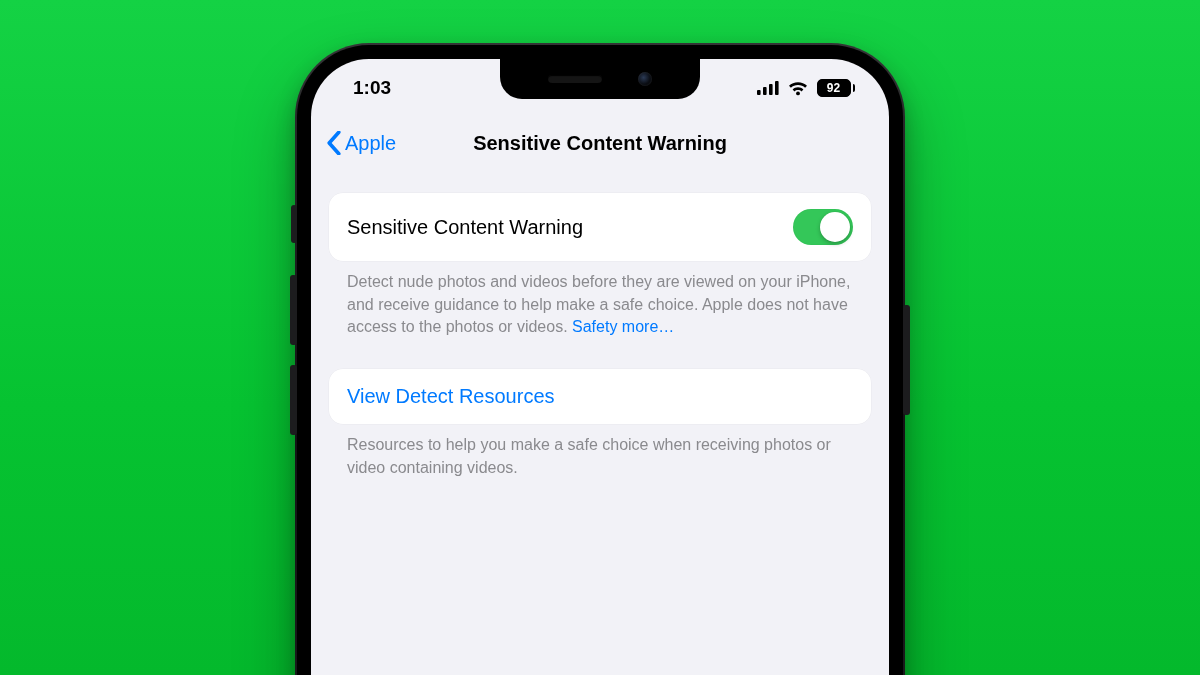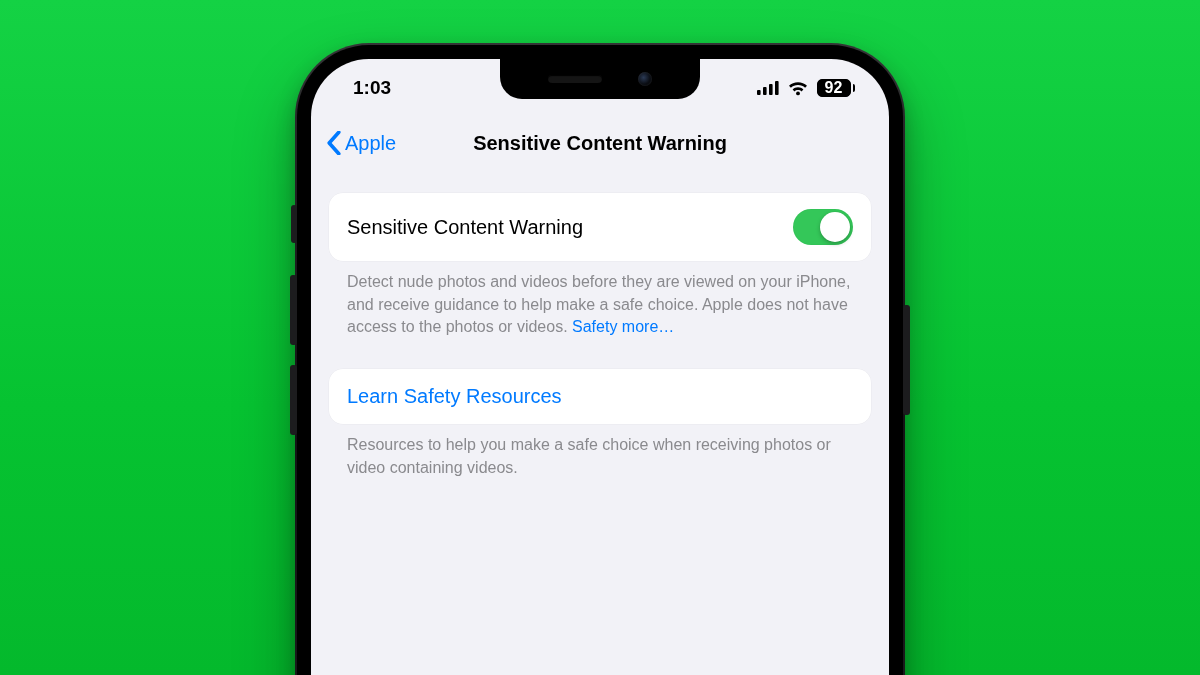--- a/index.html
+++ b/index.html
@@ -56,21 +56,21 @@
   .icon svg{display:block}
   .cellular-icon{width:22px;height:14px}
   .wifi-icon{width:22px;height:16px}
   .battery{display:flex;align-items:center;gap:2px}
   .battery-body{
     width:34px;height:18px;border:1.6px solid #000;border-radius:5px;position:relative;display:flex;align-items:center;
     background:#000;
   }
   .battery-fill{height:100%;background:#000;border-radius:3px;width:92%}
   .battery-tip{width:2.5px;height:8px;background:#000;border-radius:0 2px 2px 0}
-  .battery-pct{position:absolute;inset:0;display:flex;align-items:center;justify-content:center;font-size:16px;font-weight:700;color:#fff}
+  .battery-pct{position:absolute;inset:0;display:flex;align-items:center;justify-content:center;font-size:12px;font-weight:700;color:#fff}
   
   .navbar{
     height:52px;display:flex;align-items:center;position:relative;padding:0 14px;
   }
   .nav-back{display:flex;align-items:center;gap:2px;color:var(--ios-blue);font-size:20px;cursor:pointer}
   .nav-back svg{width:18px;height:24px}
   .nav-title{position:absolute;left:0;right:0;text-align:center;font-size:20px;font-weight:600;color:var(--ink);pointer-events:none}
   
   .content{padding:24px 18px 0 18px}
   .group{margin-bottom:30px}
@@ -167,21 +167,21 @@
             </div>
           </div>
           <div class="footer">
             <span>Detect nude photos and videos before they are viewed on your iPhone, and receive guidance to help make a safe choice. Apple does not have access to the photos or videos. </span><a>Safety more…</a>
           </div>
         </div>
 
         <div class="group">
           <div class="card">
             <div class="row link">
-              <span>Learn Safety Resources</span>
+              <span>View Detect Resources</span>
             </div>
           </div>
           <div class="footer">
             <span>Resources to help you make a safe choice when receiving photos or video containing videos.</span>
           </div>
         </div>
 
       </div>
 
     </div>

